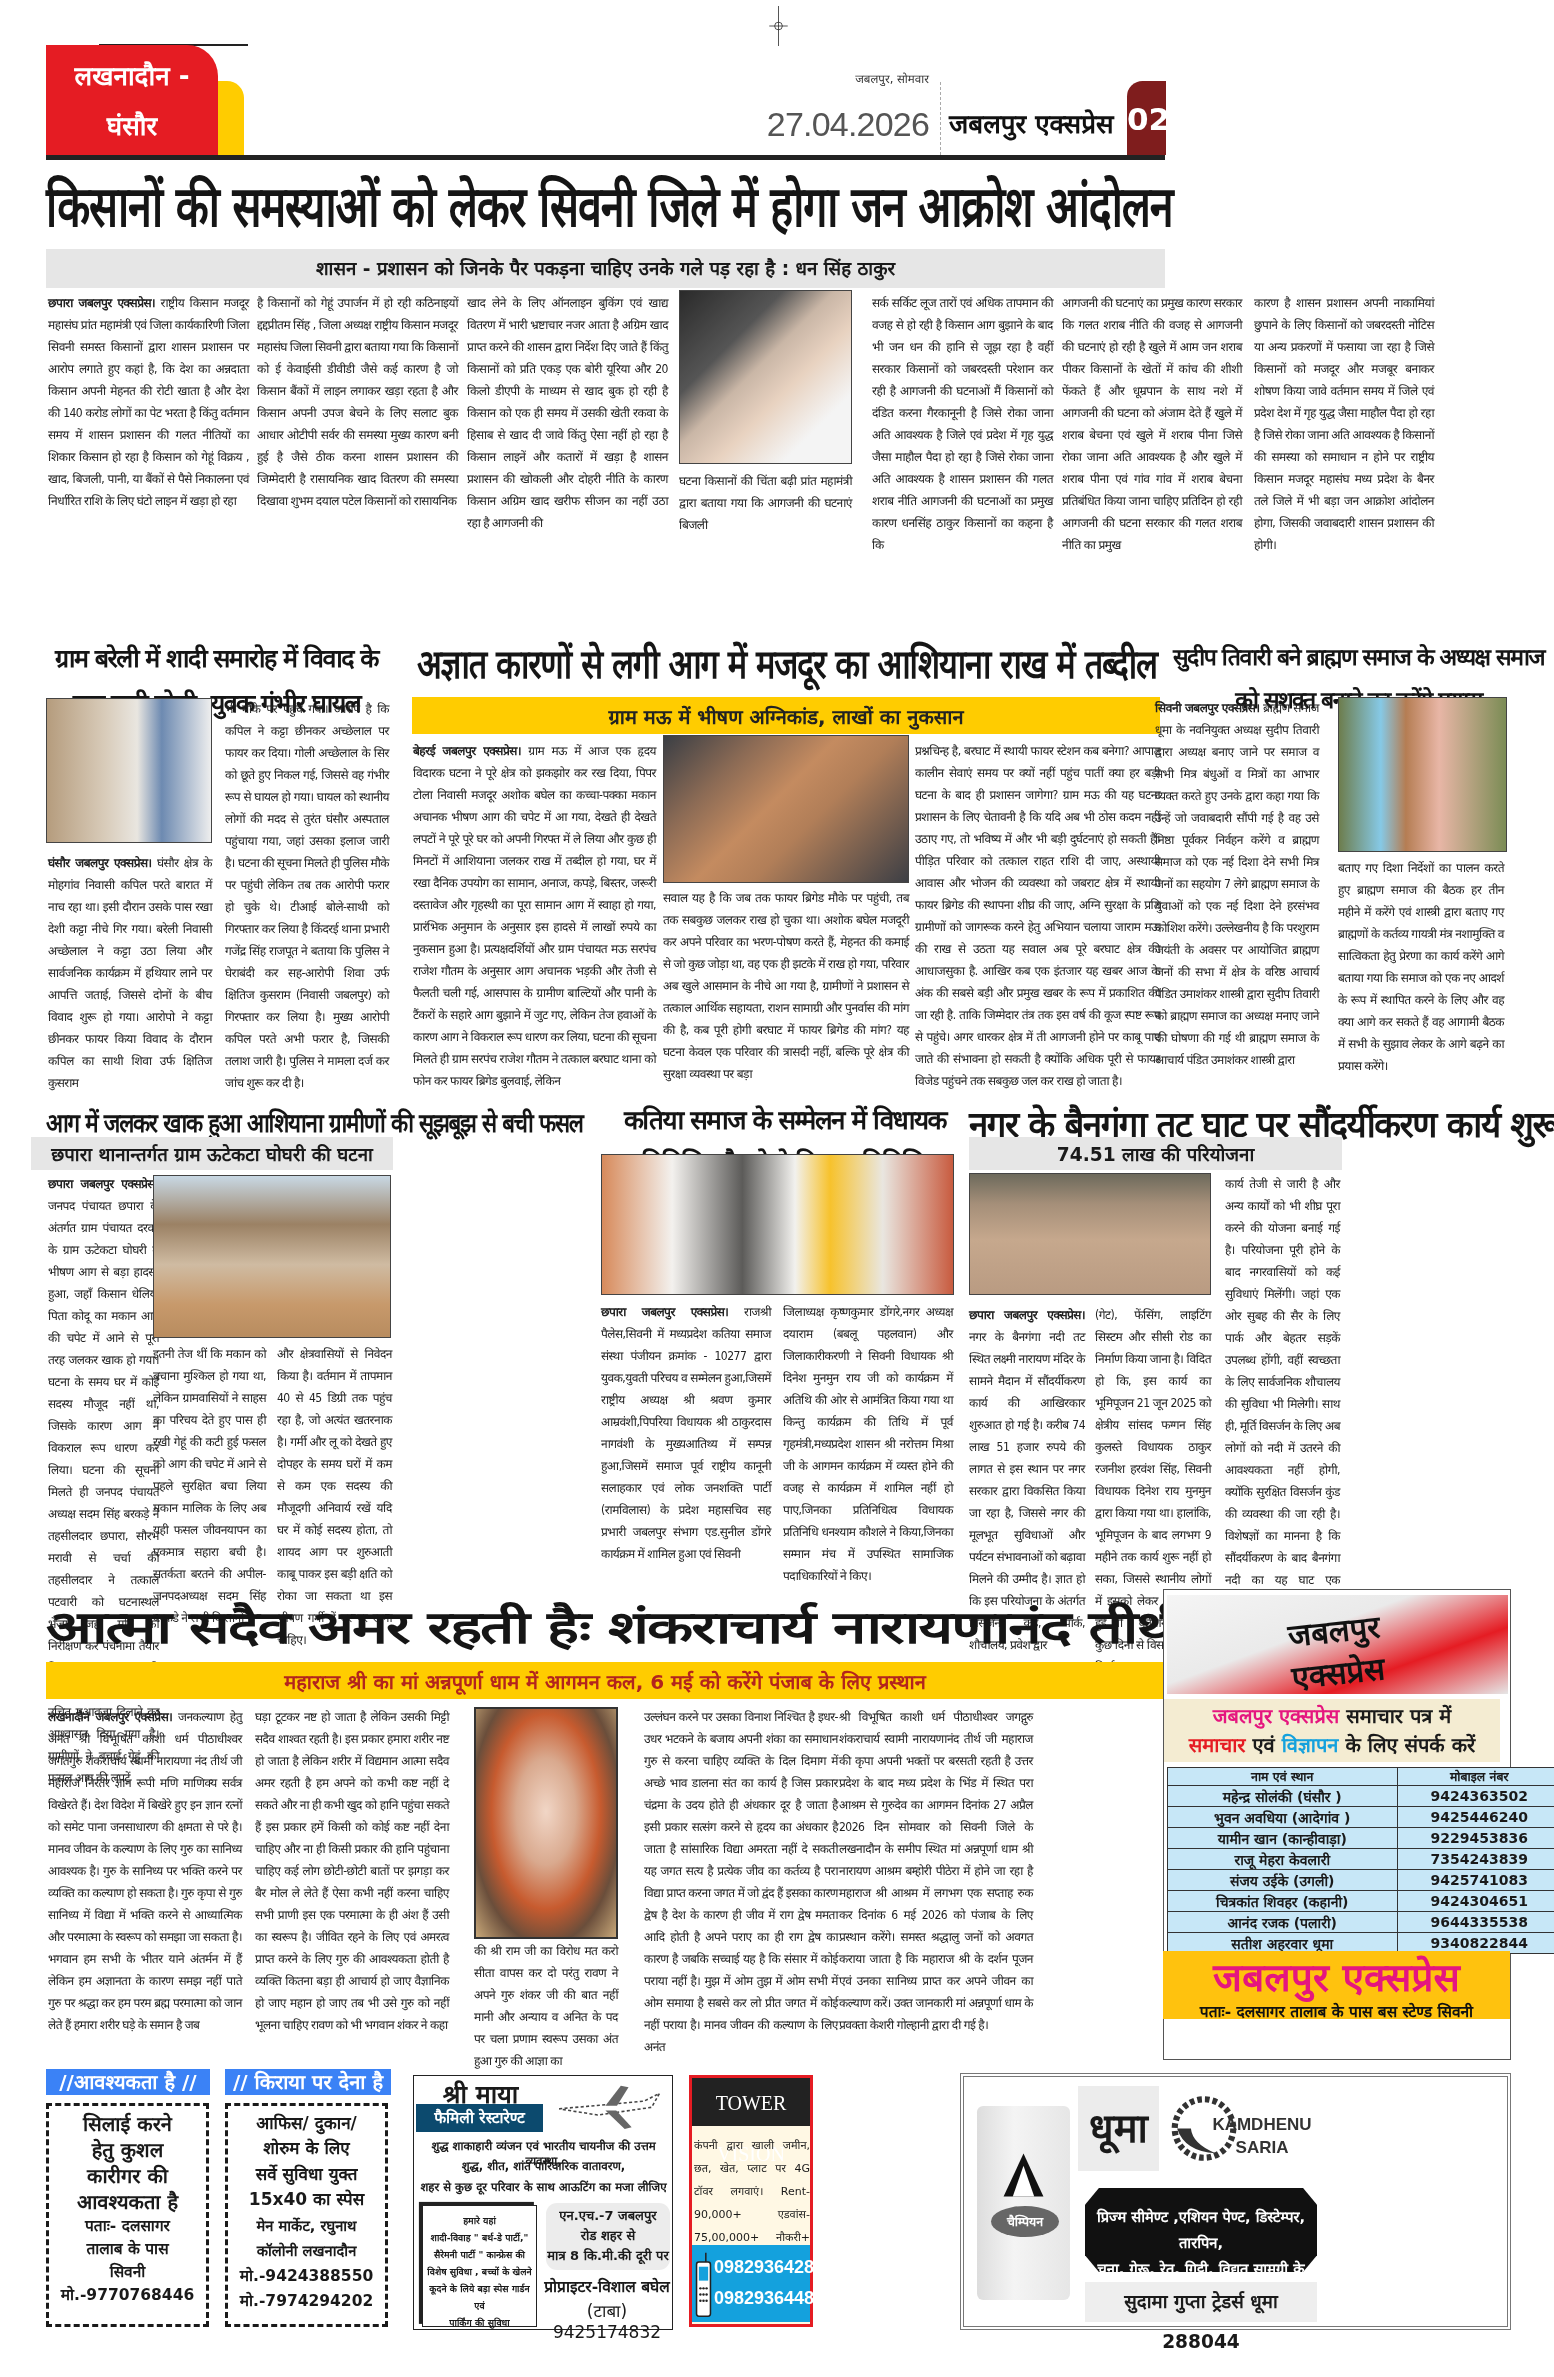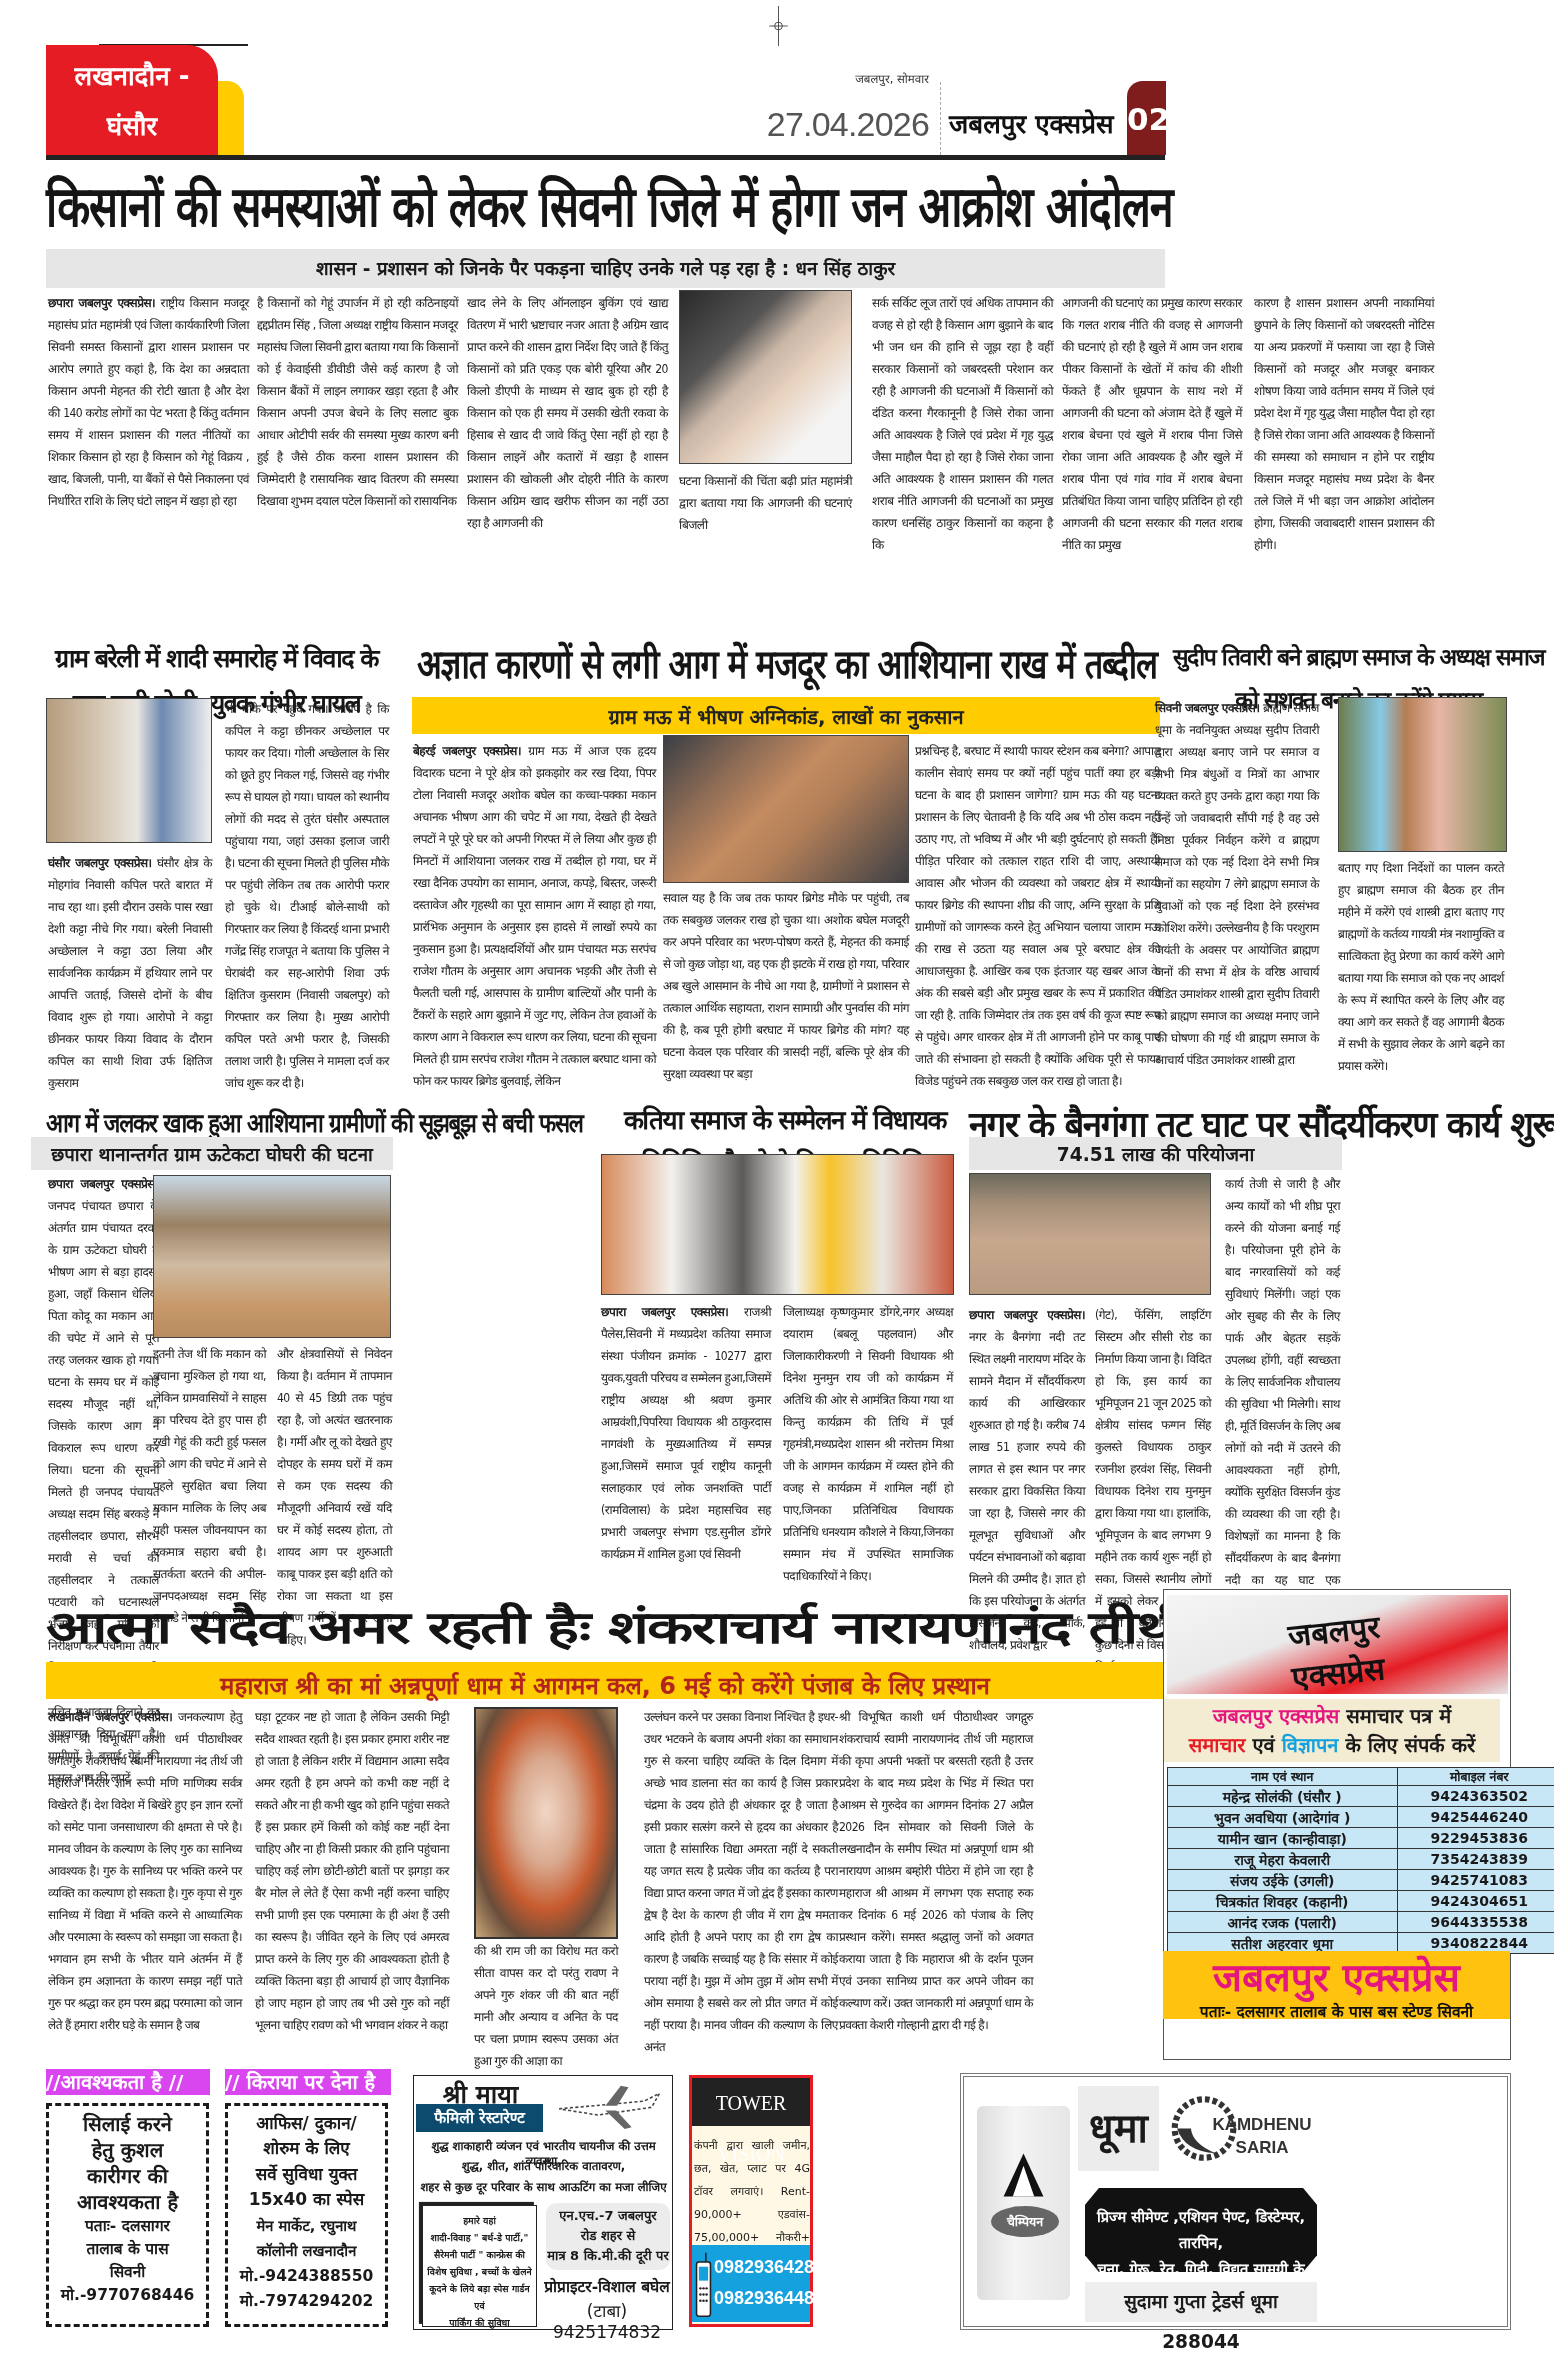--- a/index.html
+++ b/index.html
@@ -77,21 +77,21 @@
   #ghat-subbar { left: 969px; top: 1137px; width: 373px; height: 33px; }
   #ghat-subtitle { left: 969px; top: 1141px; width: 373px; font-size: 18.6px; font-weight: bold; text-align: center; }
   #ghat-photo { left: 969px; top: 1173px; width: 242px; height: 122px; background: linear-gradient(180deg,#6d6a5c 0%,#a58f79 25%,#c6a88d 55%,#b99b82 100%); }
   #ghat-col1 { left: 969px; top: 1304px; width: 116px; }
   #ghat-col2 { left: 1095px; top: 1304px; width: 116px; }
   #ghat-col3 { left: 1225px; top: 1173px; width: 115px; }
 
   
   #atma-headline { left: 46px; top: 1595px; width: 1123px; font-size: 45px; }
   #atma-subbar { left: 46px; top: 1662px; width: 1118px; height: 37px; }
-  #atma-subtitle { left: 46px; top: 1668px; width: 1118px; font-size: 24px; font-weight: bold; color: #b3241d; text-align: center; }
+  #atma-subtitle { left: 46px; top: 1668px; width: 1118px; font-size: 20px; font-weight: bold; color: #b3241d; text-align: center; }
   #atma-col1 { left: 48px; top: 1706px; width: 194px; }
   #atma-col2 { left: 255px; top: 1706px; width: 194px; }
   #atma-photo { left: 474px; top: 1707px; width: 144px; height: 232px; border: 2.3px solid #333; background: radial-gradient(ellipse at 50% 45%,#f1d6c6 0%,#d9a98e 30%,#c75b2f 55%,#6a4e3b 75%,#c8a879 100%); }
   #atma-col3 { left: 474px; top: 1940px; width: 144px; }
   #atma-col4 { left: 644px; top: 1706px; width: 194px; }
   #atma-col5 { left: 839px; top: 1706px; width: 194px; }
 
   
   #contact-ad { left: 1163px; top: 1589px; width: 348px; height: 471px; border: 1.5px solid #555; background: #fff; }
   #contact-paper-img { left: 1167px; top: 1595px; width: 341px; height: 99px; background: linear-gradient(160deg,#f5f5f5 0%,#eaeaea 40%,#e51c23 70%,#e6e6e6 100%); }
@@ -101,21 +101,21 @@
   .red { color: #e51c23; }
   .blue { color: #14a1dd; }
   #contact-table { left: 1167px; top: 1767px; width: 395px; border-collapse: collapse; padding-left: 25px; }
   #contact-table th, #contact-table td { border: 1.5px solid #333; background: #c7e7f7; font-size: 14px; text-align: center; height: 21px; font-weight: bold; }
   #contact-table th { height: 17px; font-size: 12.4px; }
   #contact-banner { left: 1163px; top: 1951px; width: 347px; height: 68px; background: #ffc20e; text-align: center; }
   #contact-banner-title { left: 1163px; top: 1949px; width: 347px; font-size: 39px; font-weight: bold; color: #e5167f; text-align: center; }
   #contact-address { left: 1163px; top: 2000px; width: 347px; font-size: 15.5px; font-weight: bold; color: #111; text-align: center; }
 
   
-  .class-head { background: #d946ef; color: #fff; font-weight: bold; font-size: 20px; line-height: 26px; }
+  .class-head { background: #3b82f6; color: #fff; font-weight: bold; font-size: 20px; text-align: center; line-height: 26px; }
   .class-box { border: 3.1px dashed #1a1a1a; text-align: center; font-weight: bold; font-size: 20px; line-height: 26px; padding-top: 4.6px; }
   #need-head { left: 46px; top: 2069px; width: 164px; height: 26px; }
   #need-box { left: 46px; top: 2103px; width: 163px; height: 224px; }
   #rent-head { left: 225px; top: 2069px; width: 166px; height: 26px; }
   #rent-box { left: 225px; top: 2103px; width: 163px; height: 224px; font-size: 17px; line-height: 25.5px; }
 
   #maya-ad { left: 413px; top: 2075px; width: 260px; height: 255px; border: 1.5px solid #222; }
   #maya-title { left: 434px; top: 2076px; width: 93px; font-size: 25px; font-weight: bold; text-align: center; }
   #maya-sub { left: 416px; top: 2104px; width: 127px; height: 28px; background: #0c4a6e; color: #fff; font-size: 15.5px; font-weight: bold; text-align: center; line-height: 28px; }
   #maya-plane-icon { left: 551px; top: 2078px; width: 115px; height: 54px; }

